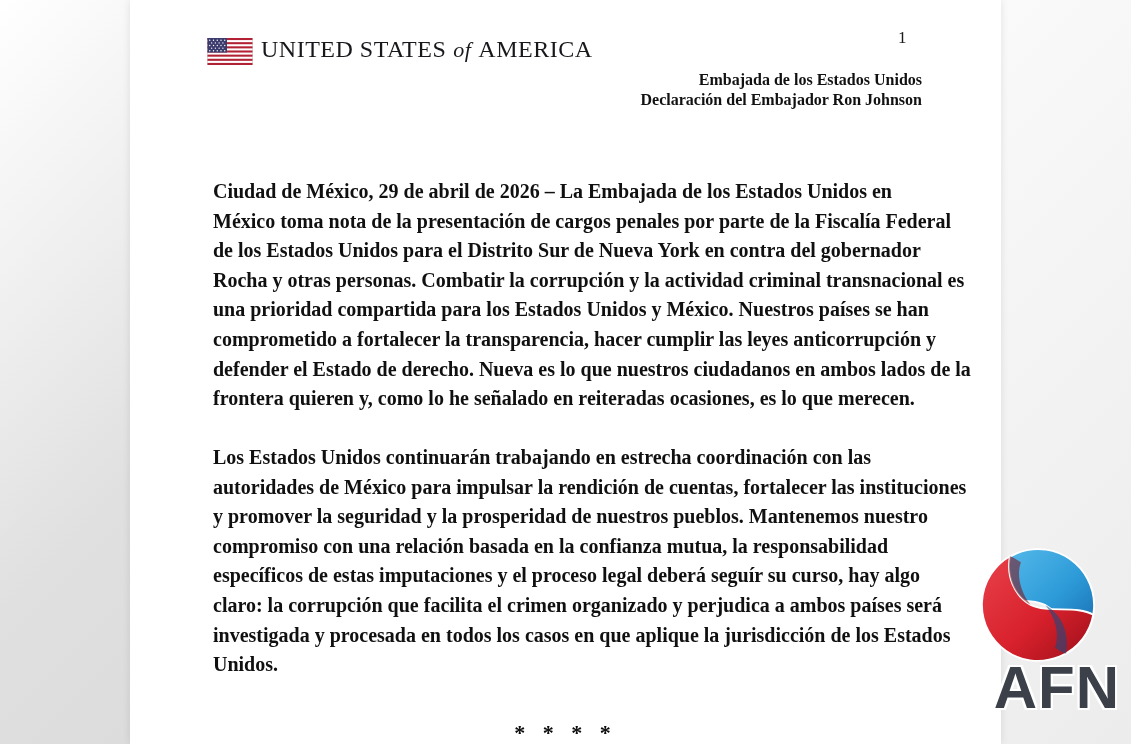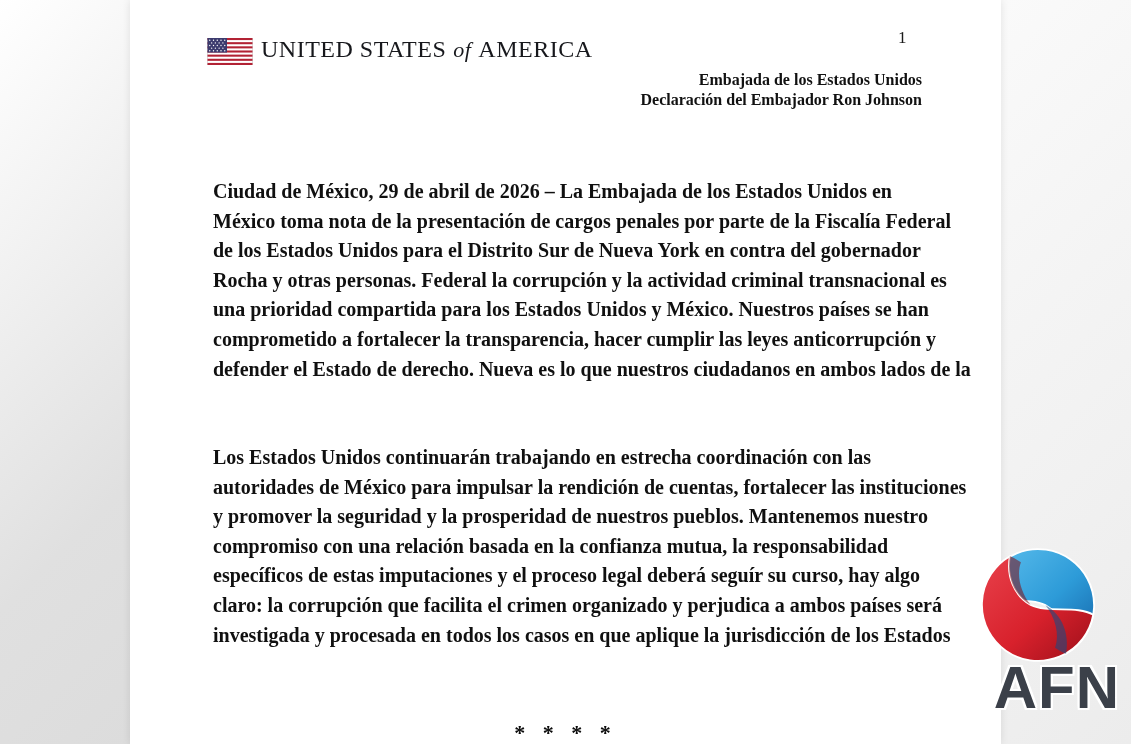--- a/index.html
+++ b/index.html
@@ -126,34 +126,36 @@
     <div class="byline">
       <div>Embajada de los Estados Unidos</div>
       <div>Declaración del Embajador Ron Johnson</div>
     </div>
 
 
     <div class="para p1">
       <div class="ln">Ciudad de México, 29 de abril de 2026 – La Embajada de los Estados Unidos en</div>
       <div class="ln">México toma nota de la presentación de cargos penales por parte de la Fiscalía Federal</div>
       <div class="ln">de los Estados Unidos para el Distrito Sur de Nueva York en contra del gobernador</div>
-      <div class="ln">Rocha y otras personas. Federal la corrupción y la actividad criminal transnacional es</div>
+      <div class="ln">Rocha y otras personas. Combatir la corrupción y la actividad criminal transnacional es</div>
       <div class="ln">una prioridad compartida para los Estados Unidos y México. Nuestros países se han</div>
       <div class="ln">comprometido a fortalecer la transparencia, hacer cumplir las leyes anticorrupción y</div>
       <div class="ln">defender el Estado de derecho. Nueva es lo que nuestros ciudadanos en ambos lados de la</div>
+      <div class="ln">frontera quieren y, como lo he señalado en reiteradas ocasiones, es lo que merecen.</div>
     </div>
 
     <div class="para p2">
       <div class="ln">Los Estados Unidos continuarán trabajando en estrecha coordinación con las</div>
       <div class="ln">autoridades de México para impulsar la rendición de cuentas, fortalecer las instituciones</div>
       <div class="ln">y promover la seguridad y la prosperidad de nuestros pueblos. Mantenemos nuestro</div>
       <div class="ln">compromiso con una relación basada en la confianza mutua, la responsabilidad</div>
       <div class="ln">específicos de estas imputaciones y el proceso legal deberá seguír su curso, hay algo</div>
       <div class="ln">claro: la corrupción que facilita el crimen organizado y perjudica a ambos países será</div>
       <div class="ln">investigada y procesada en todos los casos en que aplique la jurisdicción de los Estados</div>
+      <div class="ln">Unidos.</div>
     </div>
 
     <div class="stars">* * * *</div>
 
   </div>
 
   <div class="afn-logo">
     <svg viewBox="0 0 100 100" width="122" height="122" aria-hidden="true">
       <defs>
         <linearGradient id="blueG" x1="0" y1="0" x2="1" y2="1">

